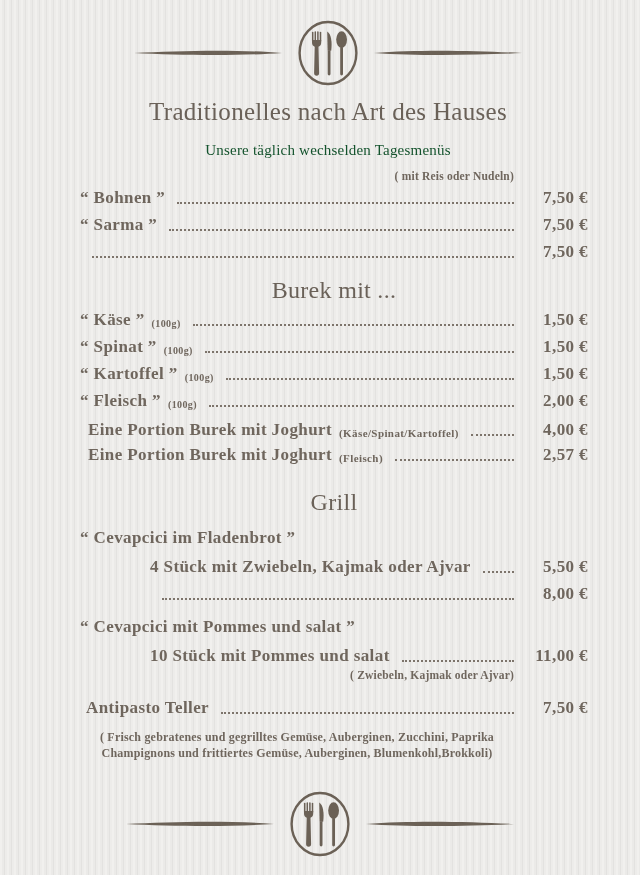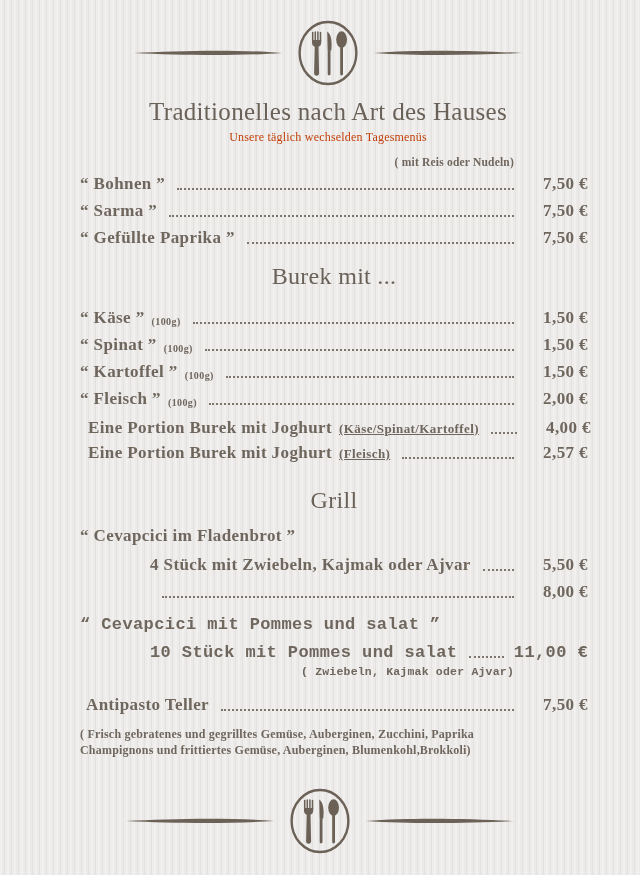--- a/index.html
+++ b/index.html
@@ -20,46 +20,46 @@
   .ornament { display: flex; align-items: center; justify-content: center; gap: 14px; }
   .lens { display: block; }
   .cutlery-svg { display: block; }
 
   .header { padding-top: 20px; padding-left: 16px; }
   .page-title {
     text-align: center; font-size: 25px; letter-spacing: 0.3px;
     color: #6a6158; margin-top: 12px; line-height: 1.15;
   }
   .page-subtitle {
-    text-align: center; font-size: 12px; letter-spacing: 0.2px;
-    color: #c2410c; margin-top: 3px;
+    text-align: center; font-size: 15px; letter-spacing: 0.2px;
+    color: #14532d; margin-top: 15px;
   }
 
   .menu { padding: 15px 52px 0 80px; }
 
   .row { display: flex; align-items: flex-end; font-size: 17px; font-weight: bold; letter-spacing: 0.4px; margin-bottom: 7px; }
   .row .label { white-space: nowrap; }
   .row .qual { font-size: 10px; font-weight: bold; margin-left: 7px; padding-bottom: 1px; white-space: nowrap; }
   .dots { flex: 1 1 auto; min-width: 26px; border-bottom: 2px dotted #7d746b; margin: 0 10px 4px 12px; }
   .price { min-width: 64px; text-align: right; white-space: nowrap; font-weight: bold; font-size: 17px; }
 
   .note-right { text-align: right; padding-right: 74px; font-size: 11.5px; font-weight: bold; letter-spacing: 0.2px; margin: -4px 0 6px 0; }
-  .note-center { padding-right: 74px; font-size: 12px; font-weight: bold; letter-spacing: 0.2px; line-height: 15px; margin-top: 1px; }
+  .note-center { text-align: center; padding-right: 74px; font-size: 12px; font-weight: bold; letter-spacing: 0.2px; line-height: 15px; margin-top: 1px; }
 
   .section-heading { text-align: center; font-size: 24px; color: #6a6158; letter-spacing: 0.3px; }
-  .heading-burek { margin: 15px 0 18px 0; }
+  .heading-burek { margin: 15px 0 6px 0; }
   .heading-grill { margin: 24px 0 12px 0; }
 
   .portions { margin-top: 9px; padding-left: 8px; }
   .portions .row { margin-bottom: 5px; }
-  .portions .qual { font-size: 13px; text-decoration: underline; }
+  .portions .qual { font-size: 11px; }
 
   .group-label { margin-bottom: 9px; }
   .option-row { padding-left: 70px; }
-  .group + .group { margin-top: 13px; font-family: Liberation Mono, monospace; }
+  .group + .group { margin-top: 13px; }
 
   .antipasto { margin-top: 17px; }
   .antipasto .row { padding-left: 6px; margin-bottom: 12px; }
 
   .footer { margin-top: 30px; }
 </style>
 </head>
 <body>
 
 <div class="page">
@@ -106,21 +106,20 @@
         <span class="label">“ Bohnen ”</span>
         <span class="dots"></span>
         <span class="price">7,50 €</span>
       </div>
       <div class="row">
         <span class="label">“ Sarma ”</span>
         <span class="dots"></span>
         <span class="price">7,50 €</span>
       </div>
       <div class="row">
-        <span class="label">“ Gefüllte Paprika ”</span>
         <span class="dots"></span>
         <span class="price">7,50 €</span>
       </div>
     </div>
 
     <div>
       <div class="section-heading heading-burek">Burek mit ...</div>
 
       <div class="row">
         <span class="label">“ Käse ”</span>

